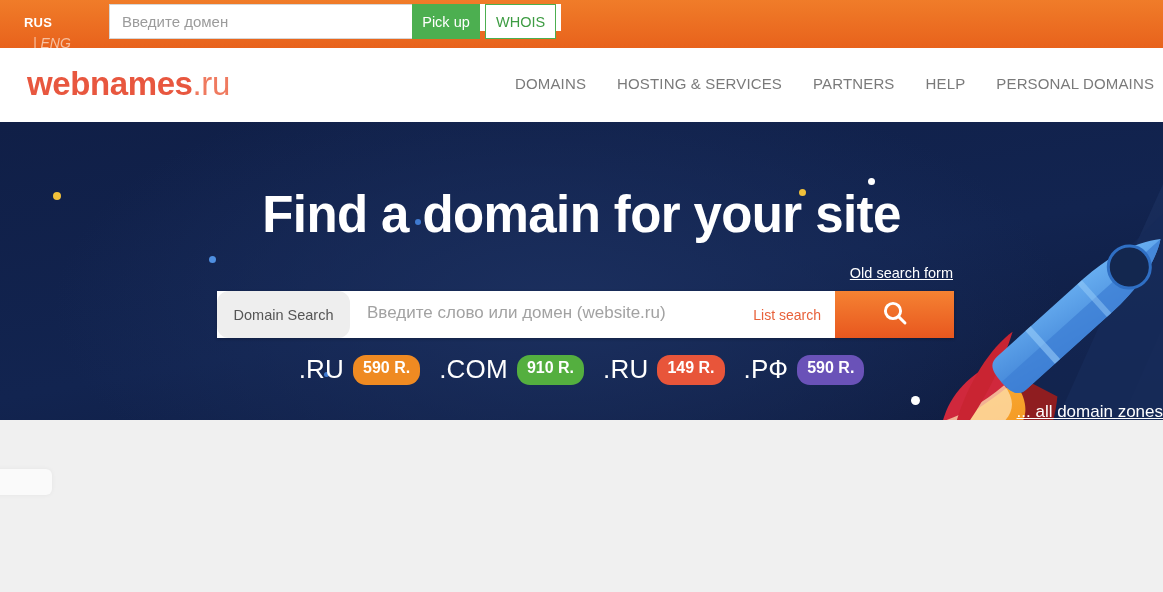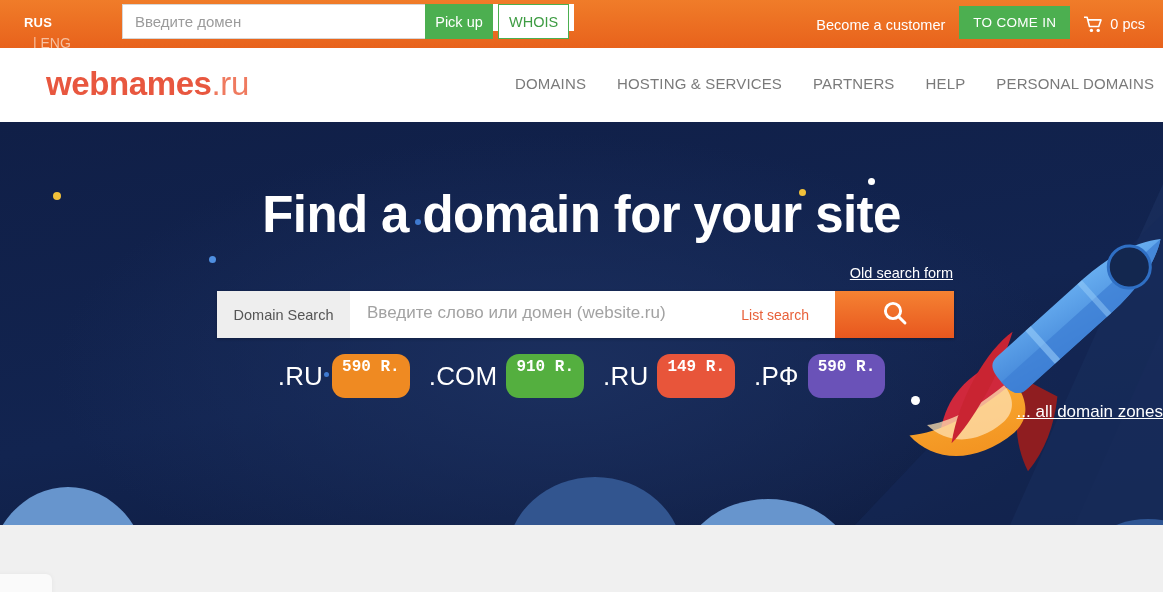--- a/index.html
+++ b/index.html
@@ -17,24 +17,24 @@
     background: linear-gradient(180deg, #f07c29 0%, #e8621c 100%);
     display: flex; align-items: flex-start;
     overflow: hidden;
   }
   .lang {
     position: absolute; left: 24px; top: 10px;
     width: 90px; text-align: left;
     line-height: 1.45;
   }
   .lang .rus { color: #ffffff; font-weight: bold; font-size: 13px; letter-spacing: .2px; }
-  .lang .eng { color: #f6c0a0; font-size: 14px; padding-left: 9px; display:block; }
+  .lang .eng { color: #f6c0a0; font-size: 14px; padding-left: 9px; display:block;font-style:italic; }
 
   .dom-form {
-    position: absolute; left: 122px; top: 4px;
+    position: absolute; left: 109px; top: 4px;
     display: flex; align-items: stretch; height: 27px;
     background: #fff;
   }
   .dom-input {
     width: 303px; height: 35px;
     border: 1px solid #d6d6d6; border-right: none;
     background: #fff; outline: none;
     font-size: 15px; color: #333;
     padding: 0 12px;
     font-family: "Liberation Sans", sans-serif;
@@ -73,34 +73,34 @@
   .navbar {
     height: 74px; background: #ffffff;
     display: flex; align-items: center;
     position: relative;
   }
   .logo {
     position: absolute; left: 27px; top: 17px;
     font-size: 33px; letter-spacing: -0.4px;
     white-space: nowrap;
   }
-  .logo .b { color: #e8573f; font-weight: bold; margin-left: 19px; }
+  .logo .b { color: #e8573f; font-weight: bold; }
   .logo .t { color: #ef7a5f; font-weight: normal; }
   .nav-links {
     position: absolute; left: 515px; top: 27px;
     display: flex; gap: 31px; align-items: center;
   }
   .nav-links a {
     color: #7a7a7a; font-size: 15px; text-decoration: none;
     letter-spacing: .15px; white-space: nowrap;
   }
 
   
   .hero {
-    position: relative; height: 403px;
+    position: relative; height: 298px;
     background: #10204a;
     overflow: hidden;
   }
   .hero-bg {
     position: absolute; inset: 0;
     background:
       radial-gradient(ellipse 700px 330px at 48% 62%, #1b2f5e 0%, rgba(27,47,94,0) 72%),
       linear-gradient(170deg, #101f47 0%, #122450 55%, #0e1b3e 100%);
   }
   .hero svg.art { position: absolute; inset: 0; width: 1163px; height: 403px; }
@@ -118,49 +118,49 @@
   }
   .searchbar {
     position: absolute; left: 217px; top: 169px;
     width: 737px; height: 47px;
     display: flex; background: #fff;
     box-shadow: 0 1px 3px rgba(0,0,0,.25);
   }
   .sb-type {
     width: 133px; background: #eeeeee;
     display: flex; align-items: center; justify-content: center;
-    color: #555; font-size: 14.5px; cursor: pointer;
+    color: #555; font-size: 14.5px; cursor: pointer; border-radius: 12px;
   }
   .sb-mid { flex: 1; position: relative; display: flex; align-items: center; background: #fff; }
   .sb-input {
     width: 100%; height: 100%; border: none; outline: none;
     font-size: 17px; color: #333; padding: 0 130px 4px 17px;
     background: transparent;
     font-family: "Liberation Sans", sans-serif;
   }
   .sb-input::placeholder { color: #a2a2a2; }
   .sb-list {
-    position: absolute; right: 26px; top: 50%; transform: translateY(-50%);
+    position: absolute; right: 14px; top: 50%; transform: translateY(-50%);
     color: #e8613a; font-size: 14px; cursor: pointer; white-space: nowrap;
   }
   .sb-go {
     width: 119px;
     background: linear-gradient(180deg, #f58232 0%, #e8571f 100%);
     border: none; cursor: pointer;
     display: flex; align-items: center; justify-content: center;
   }
   .zones {
     position: absolute; left: 0; right: 0; top: 232px;
     display: flex; align-items: center; justify-content: center; gap: 19px;
   }
   .zone { display: flex; align-items: center; gap: 9px; }
   .zone-name { color: #fff; font-size: 26px; letter-spacing: .2px; }
   .zone-price {
     color: #fff; font-size: 16px; font-weight: bold;
-    padding: 4px 10px 22px; border-radius: 13px; white-space: nowrap; font-family: Liberation Mono, monospace;
+    padding: 4px 10px 8px; border-radius: 13px; white-space: nowrap;
   }
   .allzones {
     position: absolute; left: 8px; right: 0; top: 280px;
     text-align: right;
   }
   .allzones a { color: #ffffff; font-size: 17px; text-decoration: underline; }
 
   .dot { position: absolute; border-radius: 50%; z-index: 4; }
 
   
@@ -180,34 +180,20 @@
     <span class="rus">RUS</span>
     <span class="eng">| ENG</span>
   </div>
 
   <div class="dom-form">
     <input class="dom-input" type="text" placeholder="Введите домен" style="">
     <button class="btn-pick">Pick up</button>
     <button class="btn-whois">WHOIS</button>
   </div>
 
-  <div class="topbar-right">
-    <span class="become">Become a customer</span>
-    <button class="btn-login">TO COME IN</button>
-    <div class="cart">
-      <span>
-        <svg width="19" height="17" viewBox="0 0 19 17" fill="none">
-          <path d="M0.5 1.2h2.6l2.4 9.3h9.2l2.3-6.6H4.6" stroke="#fff" stroke-width="1.6" stroke-linecap="round" stroke-linejoin="round"></path>
-          <circle cx="7.4" cy="14.4" r="1.7" fill="#fff"></circle>
-          <circle cx="14.2" cy="14.4" r="1.7" fill="#fff"></circle>
-        </svg>
-      </span>
-      <span>0 pcs</span>
-    </div>
-  </div>
 </div>
 
 <div class="navbar">
   <div class="logo">
     <span class="b">webnames</span><span class="t">.ru</span>
   </div>
   <div class="nav-links">
     <a href="#">DOMAINS</a>
     <a href="#">HOSTING &amp; SERVICES</a>
     <a href="#">PARTNERS</a>

